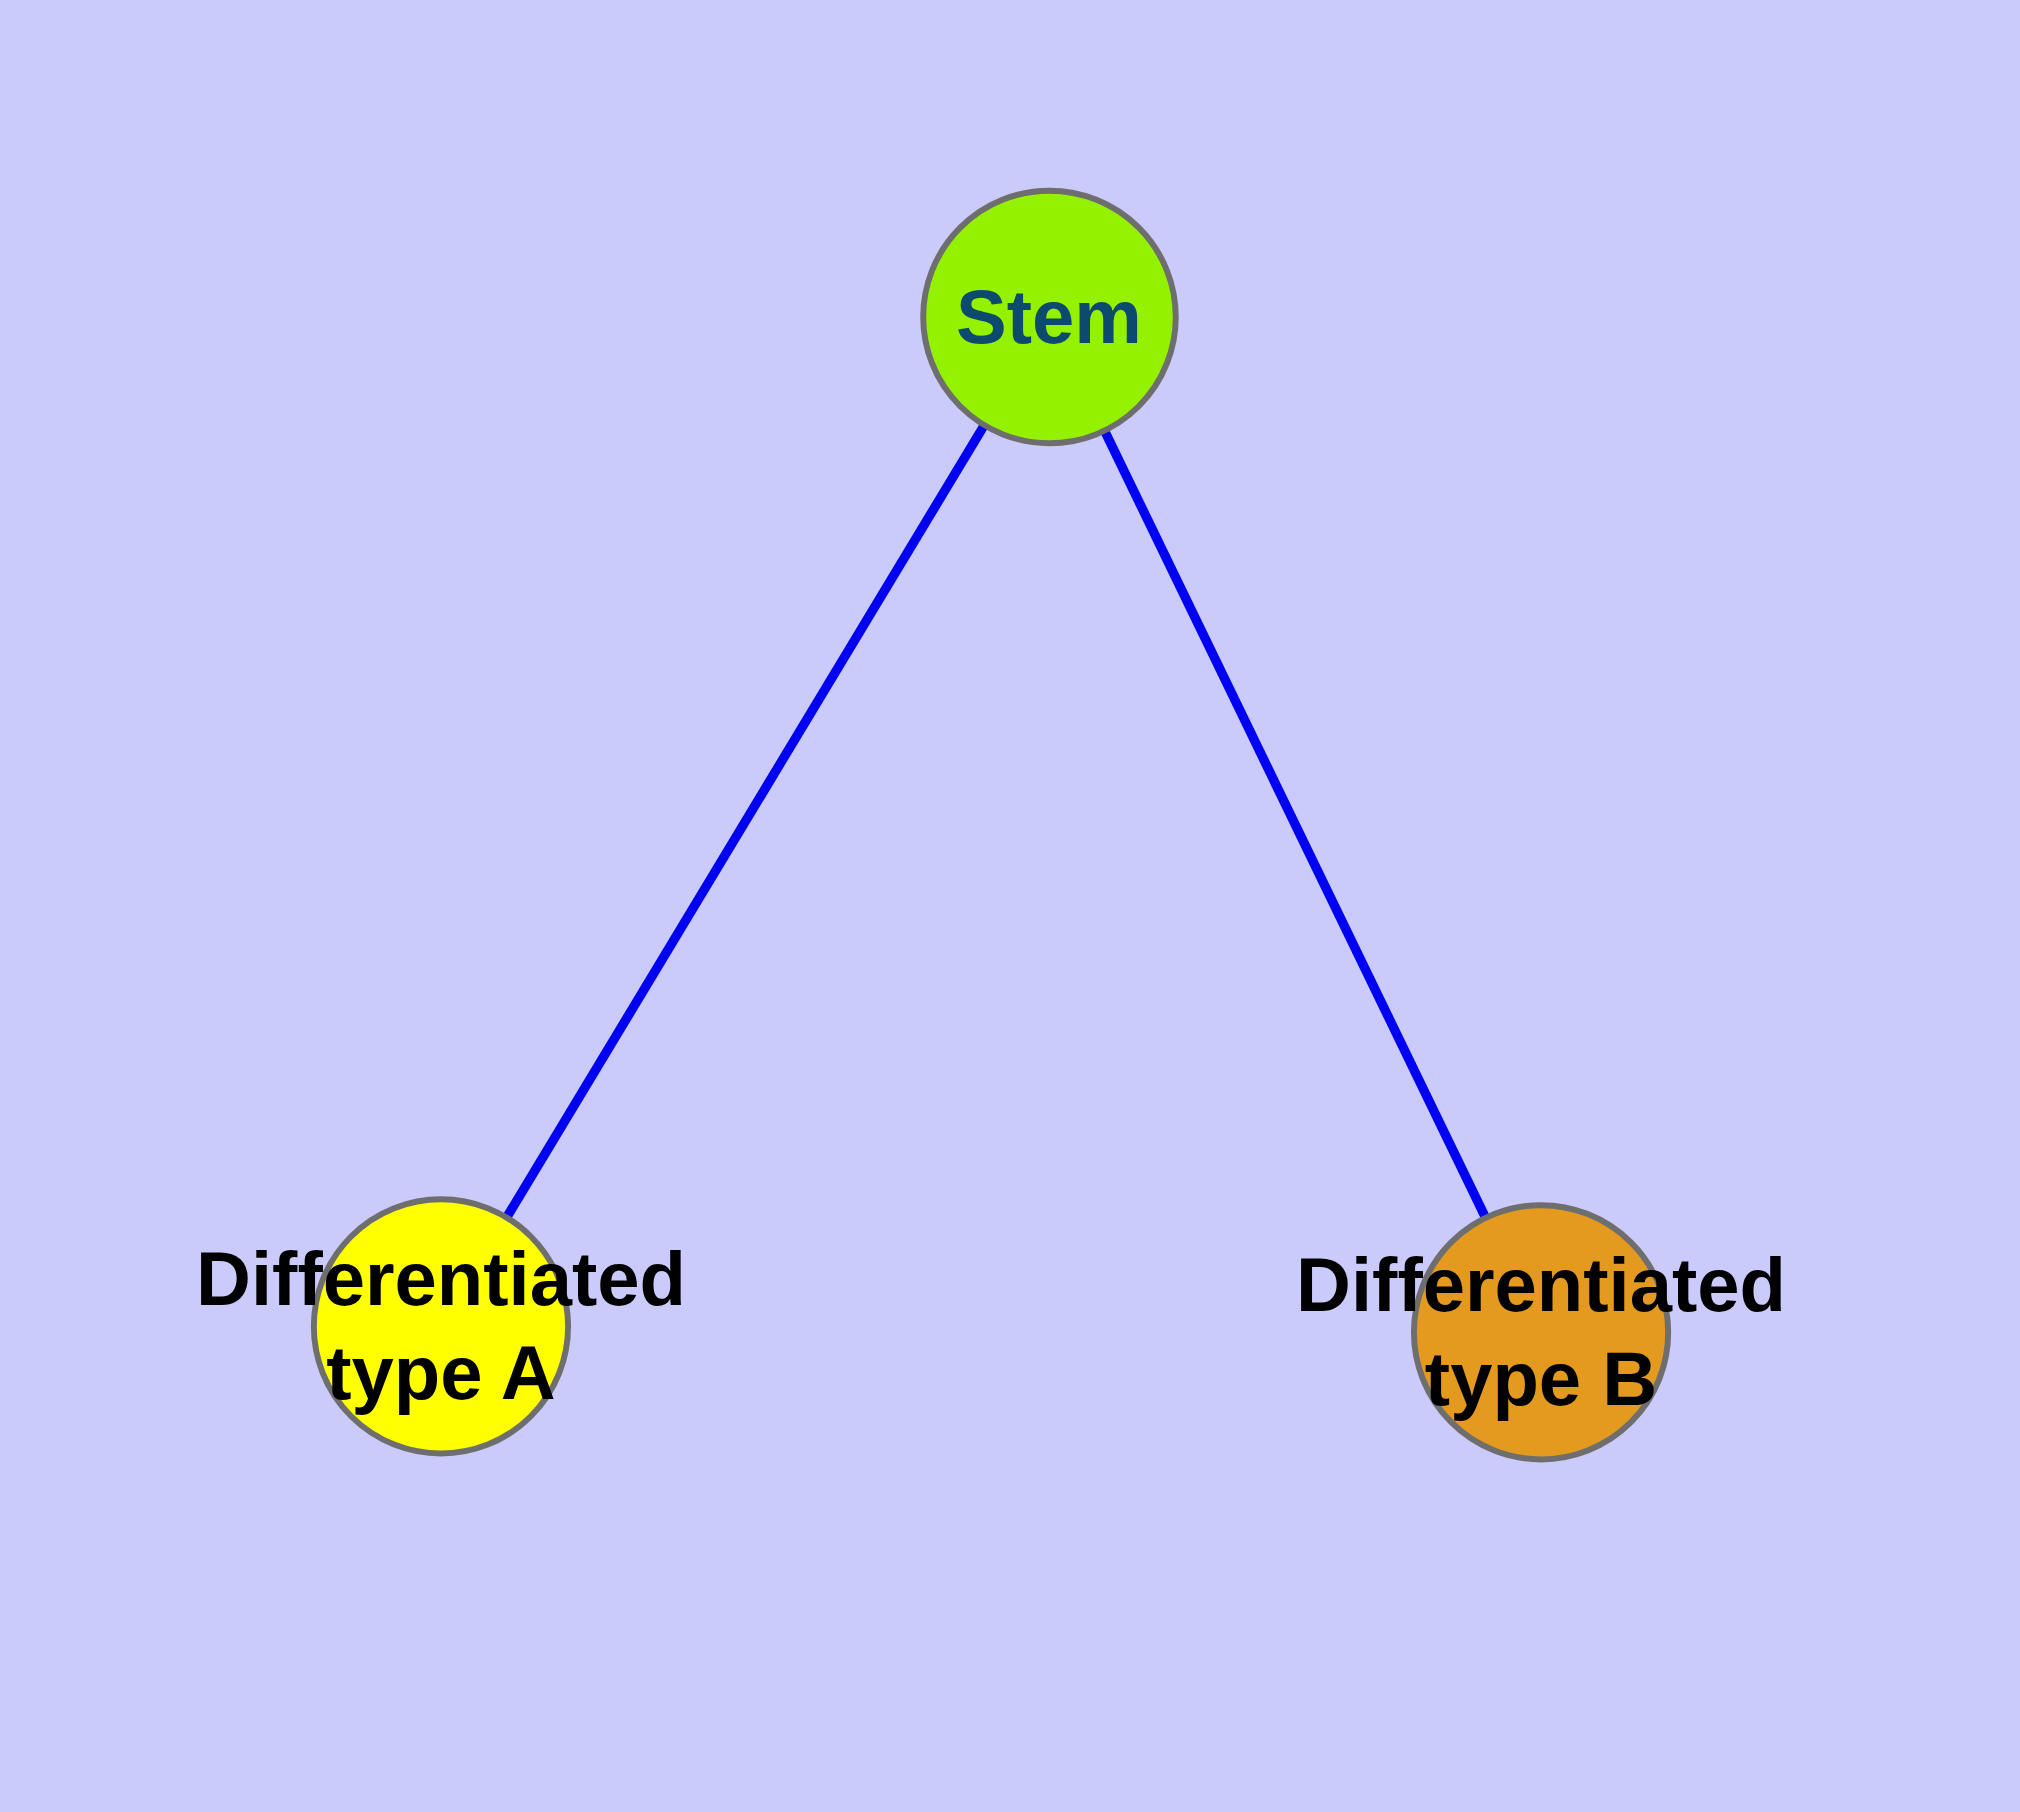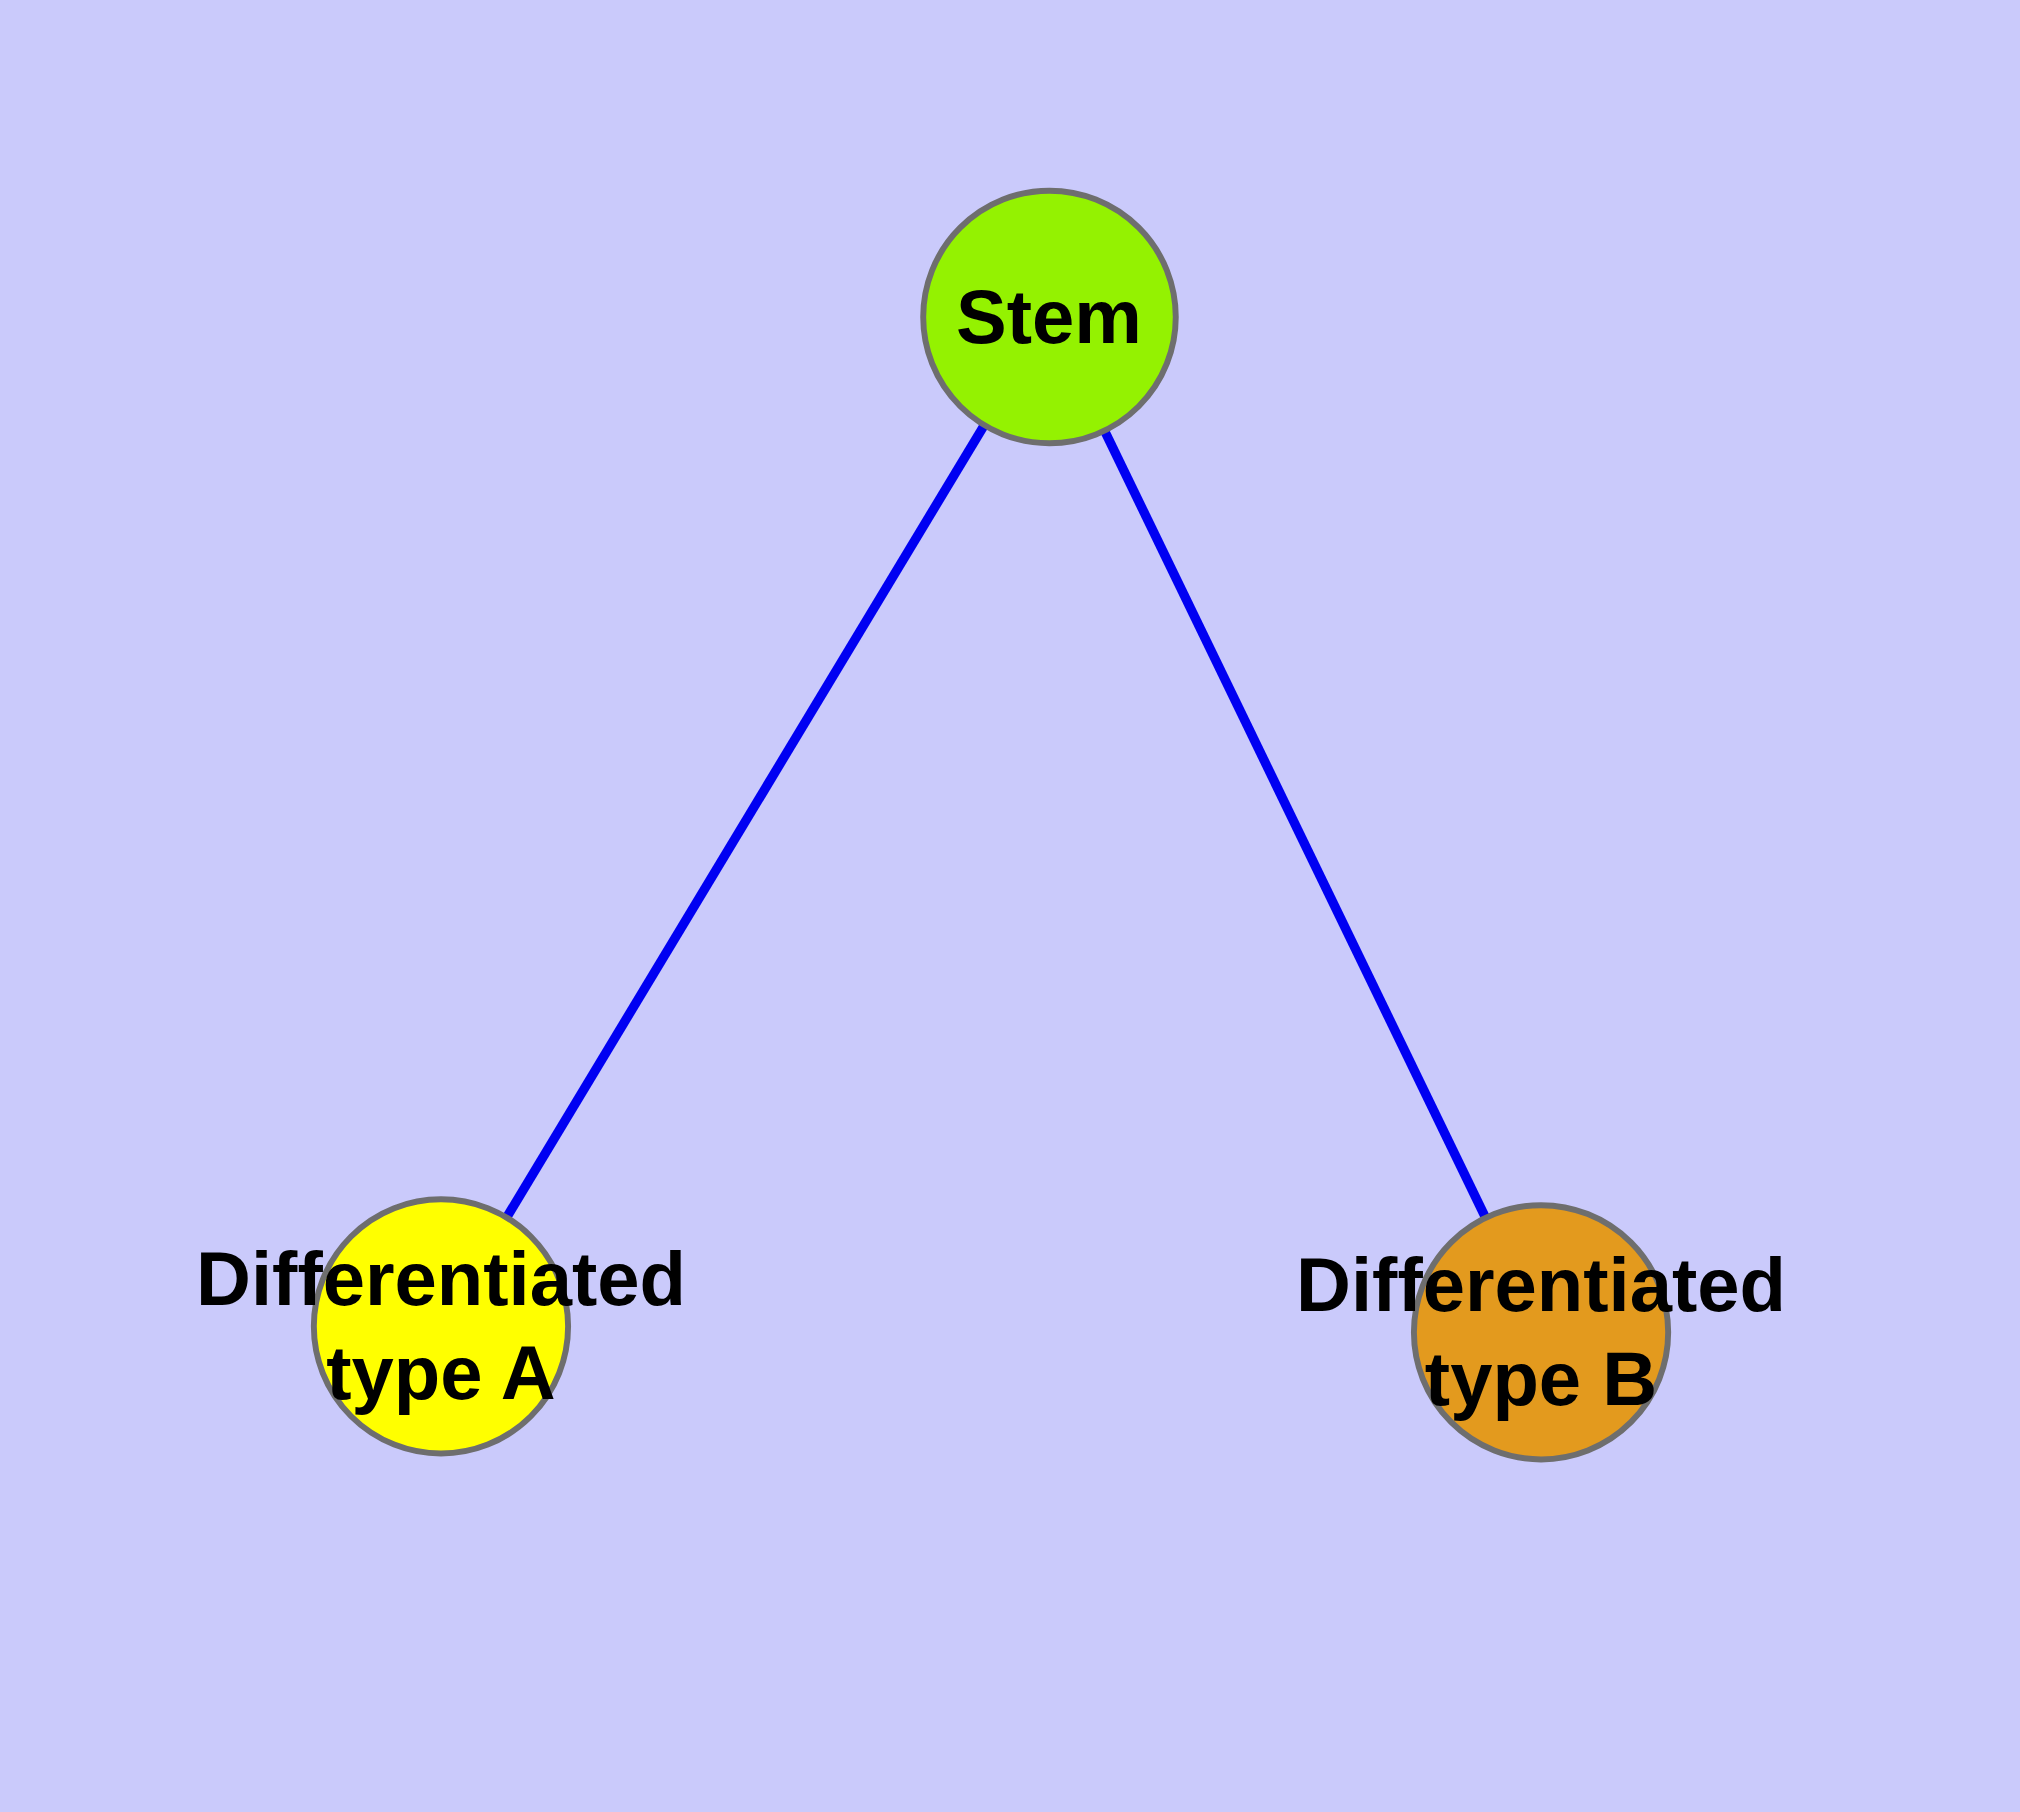--- a/index.html
+++ b/index.html
@@ -37,19 +37,19 @@
 <body>
 
 <div class="canvas" style="background: rgb(202, 202, 251);">
   <svg id="graph-svg" class="graph-svg" xmlns="http://www.w3.org/2000/svg" viewBox="0 0 2384 2138">
       <line x1="1238" y1="374" x2="520" y2="1565" stroke="#0000F2" stroke-width="11"></line>
       <line x1="1238" y1="374" x2="1818" y2="1572" stroke="#0000F2" stroke-width="11"></line>
       <circle cx="1238" cy="374" r="149" fill="#94F201" stroke="#6E6E6E" stroke-width="7"></circle>
       <circle cx="520" cy="1565" r="150" fill="#FFFF00" stroke="#6E6E6E" stroke-width="7"></circle>
       <circle cx="1818" cy="1572" r="150" fill="#E39A1E" stroke="#6E6E6E" stroke-width="7"></circle>
     </svg>
-  <div class="node-label" style="left: 1049px; top: 317px; color: #000000;">Stem</div>
+  <div class="node-label" style="left: 1049px; top: 317px; color: #0c4a6e;">Stem</div>
   <div class="node-label" style="left: 441px; top: 1326px; color: rgb(0, 0, 0);">Differentiated
 type A</div>
   <div class="node-label" style="left: 1541px; top: 1332px; color: rgb(0, 0, 0);">Differentiated
 type B</div>
 </div>
 
 
 </body></html>

